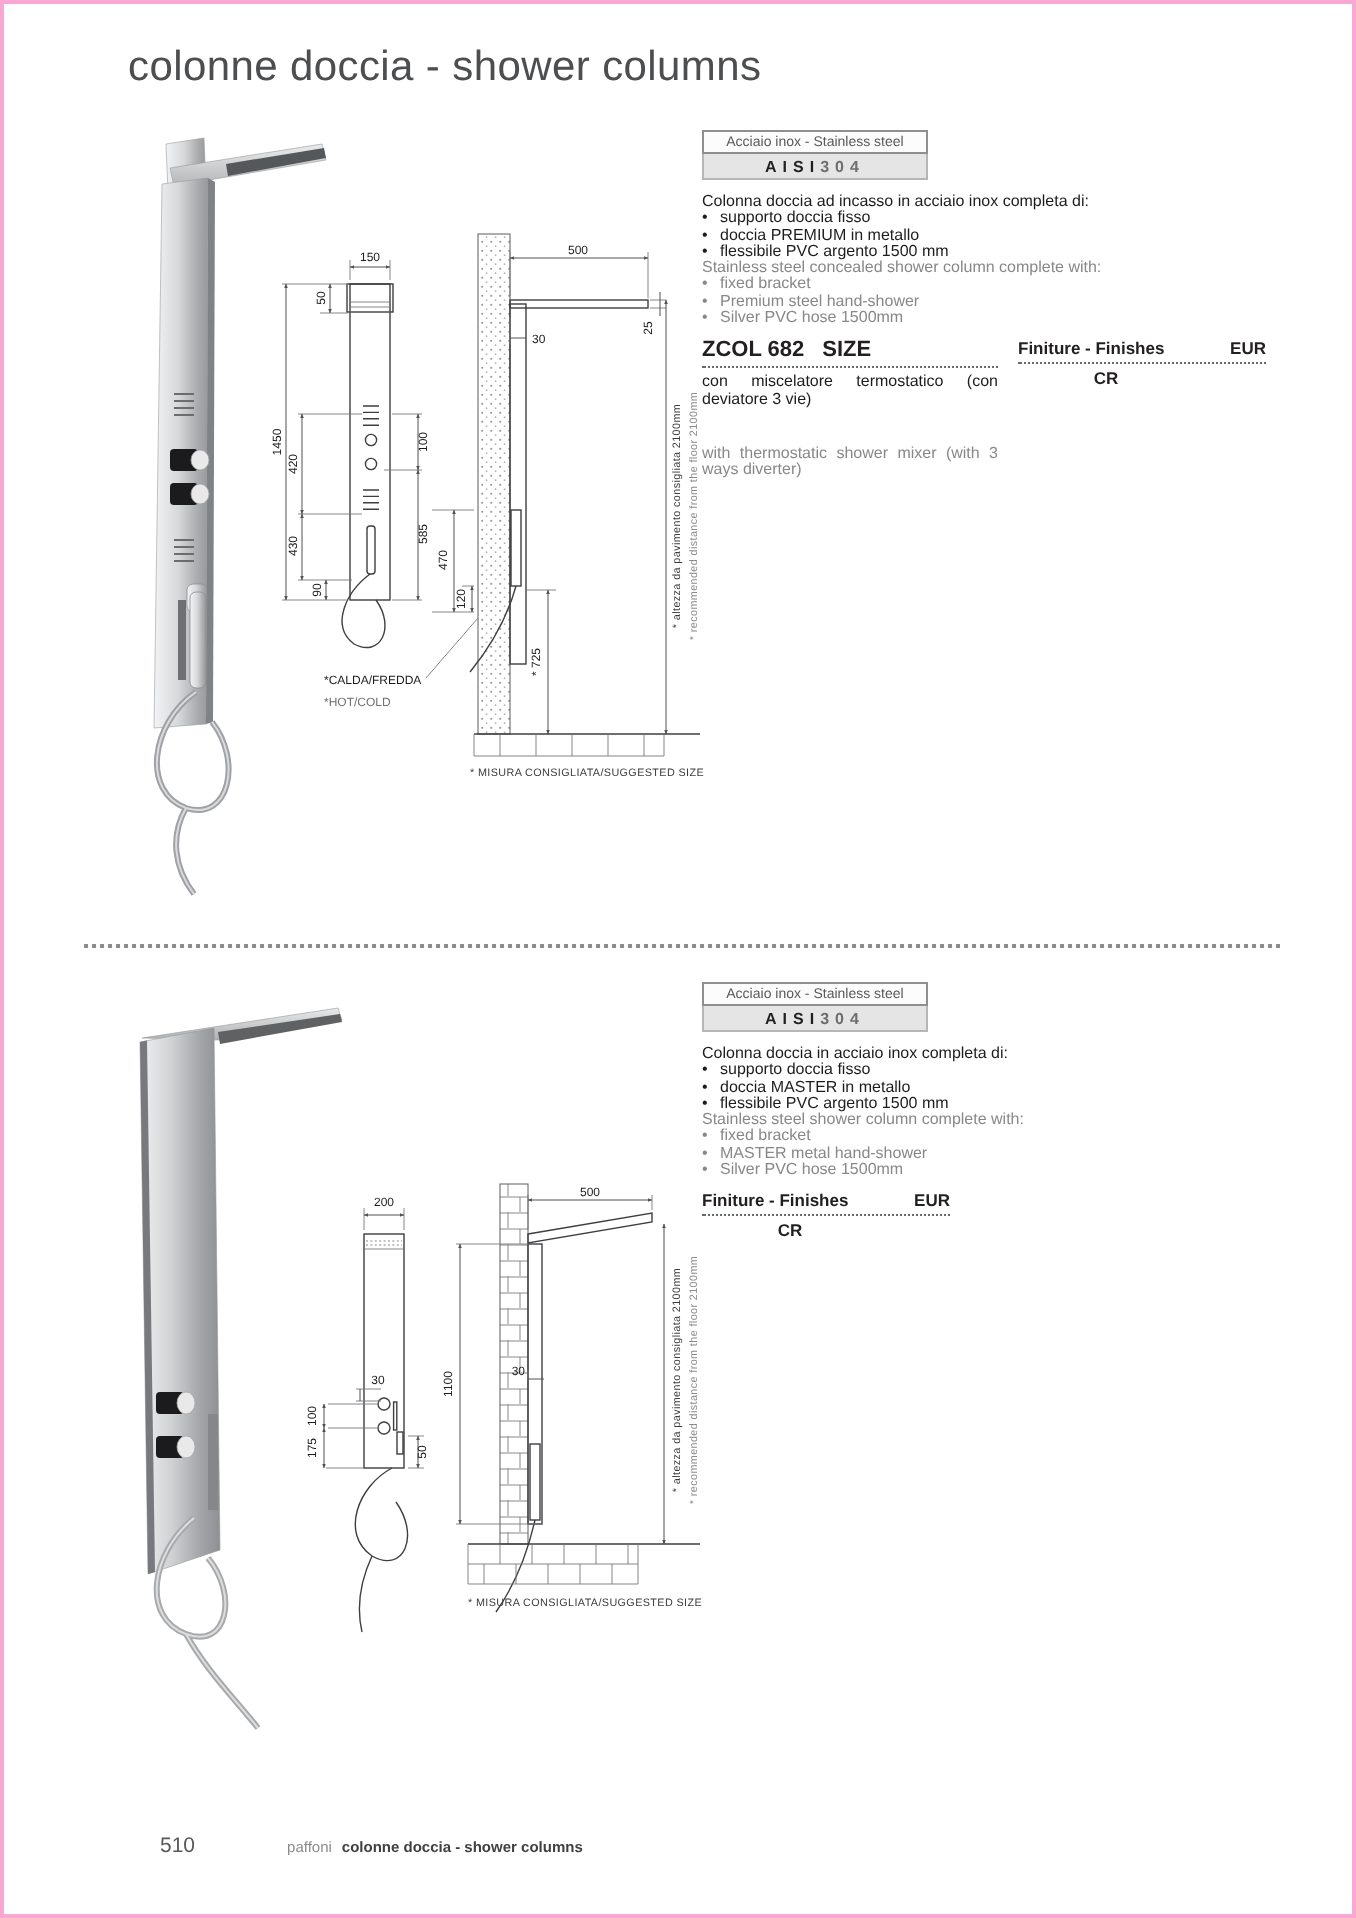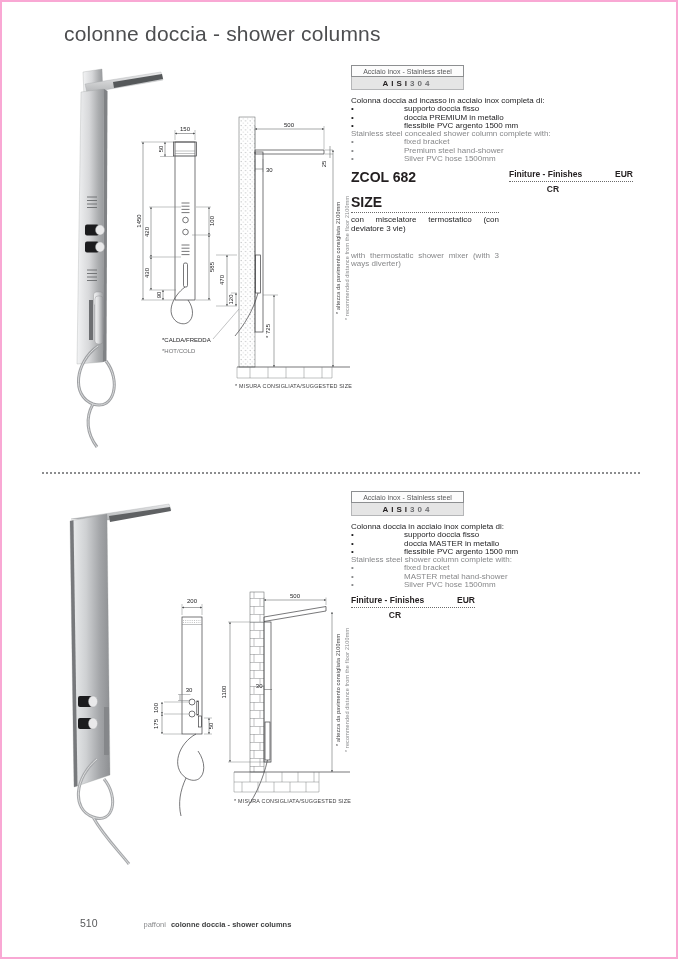--- a/index.html
+++ b/index.html
@@ -18,29 +18,29 @@
   .badge { width:113px; font-size:7px; text-align:center; }
   .badge-top { border:1px solid #8d8f91; background:#fcfcfc; color:#58595b;
                padding:1.5px 0 1px; font-size:7px; }
   .badge-bottom { background:#e5e5e5; border:1px solid #b5b6b8; border-top:none;
                   padding:2px 0 1.5px; font-size:8px; font-weight:bold;
                   letter-spacing:3px; color:#231f20; }
   .badge-bottom .gnum { color:#6d6e71; }
 
   .desc { margin-top:7px; font-size:8px; line-height:8.3px; color:#1d1d1f; width:285px; }
   .desc .en { color:#87888a; }
-  .brow { display:flex;gap:44px; }
+  .brow { display:flex; }
   .brow .b { width:9px; text-align:left; }
   .brow .b::before { content:"\2022"; }
 
   .prodrow { margin-top:6px; display:flex; width:282px; justify-content:space-between; }
   .pcol-l { width:148px; }
   .pcol-r { width:124px; }
-  .coderow { display:flex; gap:9px; font-size:14px; font-weight:bold;
-             border-bottom:1px dotted #6a6a6a; padding-bottom:2px;flex-direction:column; }
+  .coderow { display:flex; gap:9px; font-size:11px; font-weight:bold;
+             border-bottom:1px dotted #6a6a6a; padding-bottom:2px; }
   .variant-it { margin-top:3px; font-size:8px; line-height:8.6px; color:#1d1d1f;
                 text-align:justify; width:148px; }
   .variant-en { margin-top:18px; font-size:8px; line-height:8.6px; color:#87888a;
                 text-align:justify; width:148px; }
   .finhead { display:flex; justify-content:space-between; font-size:8.5px; font-weight:bold;
              border-bottom:1px dotted #6a6a6a; padding-bottom:2px; }
   .finval { width:88px; text-align:center; font-size:8.5px; font-weight:bold; margin-top:2px; }
 
   
   .abs { position:absolute; }

